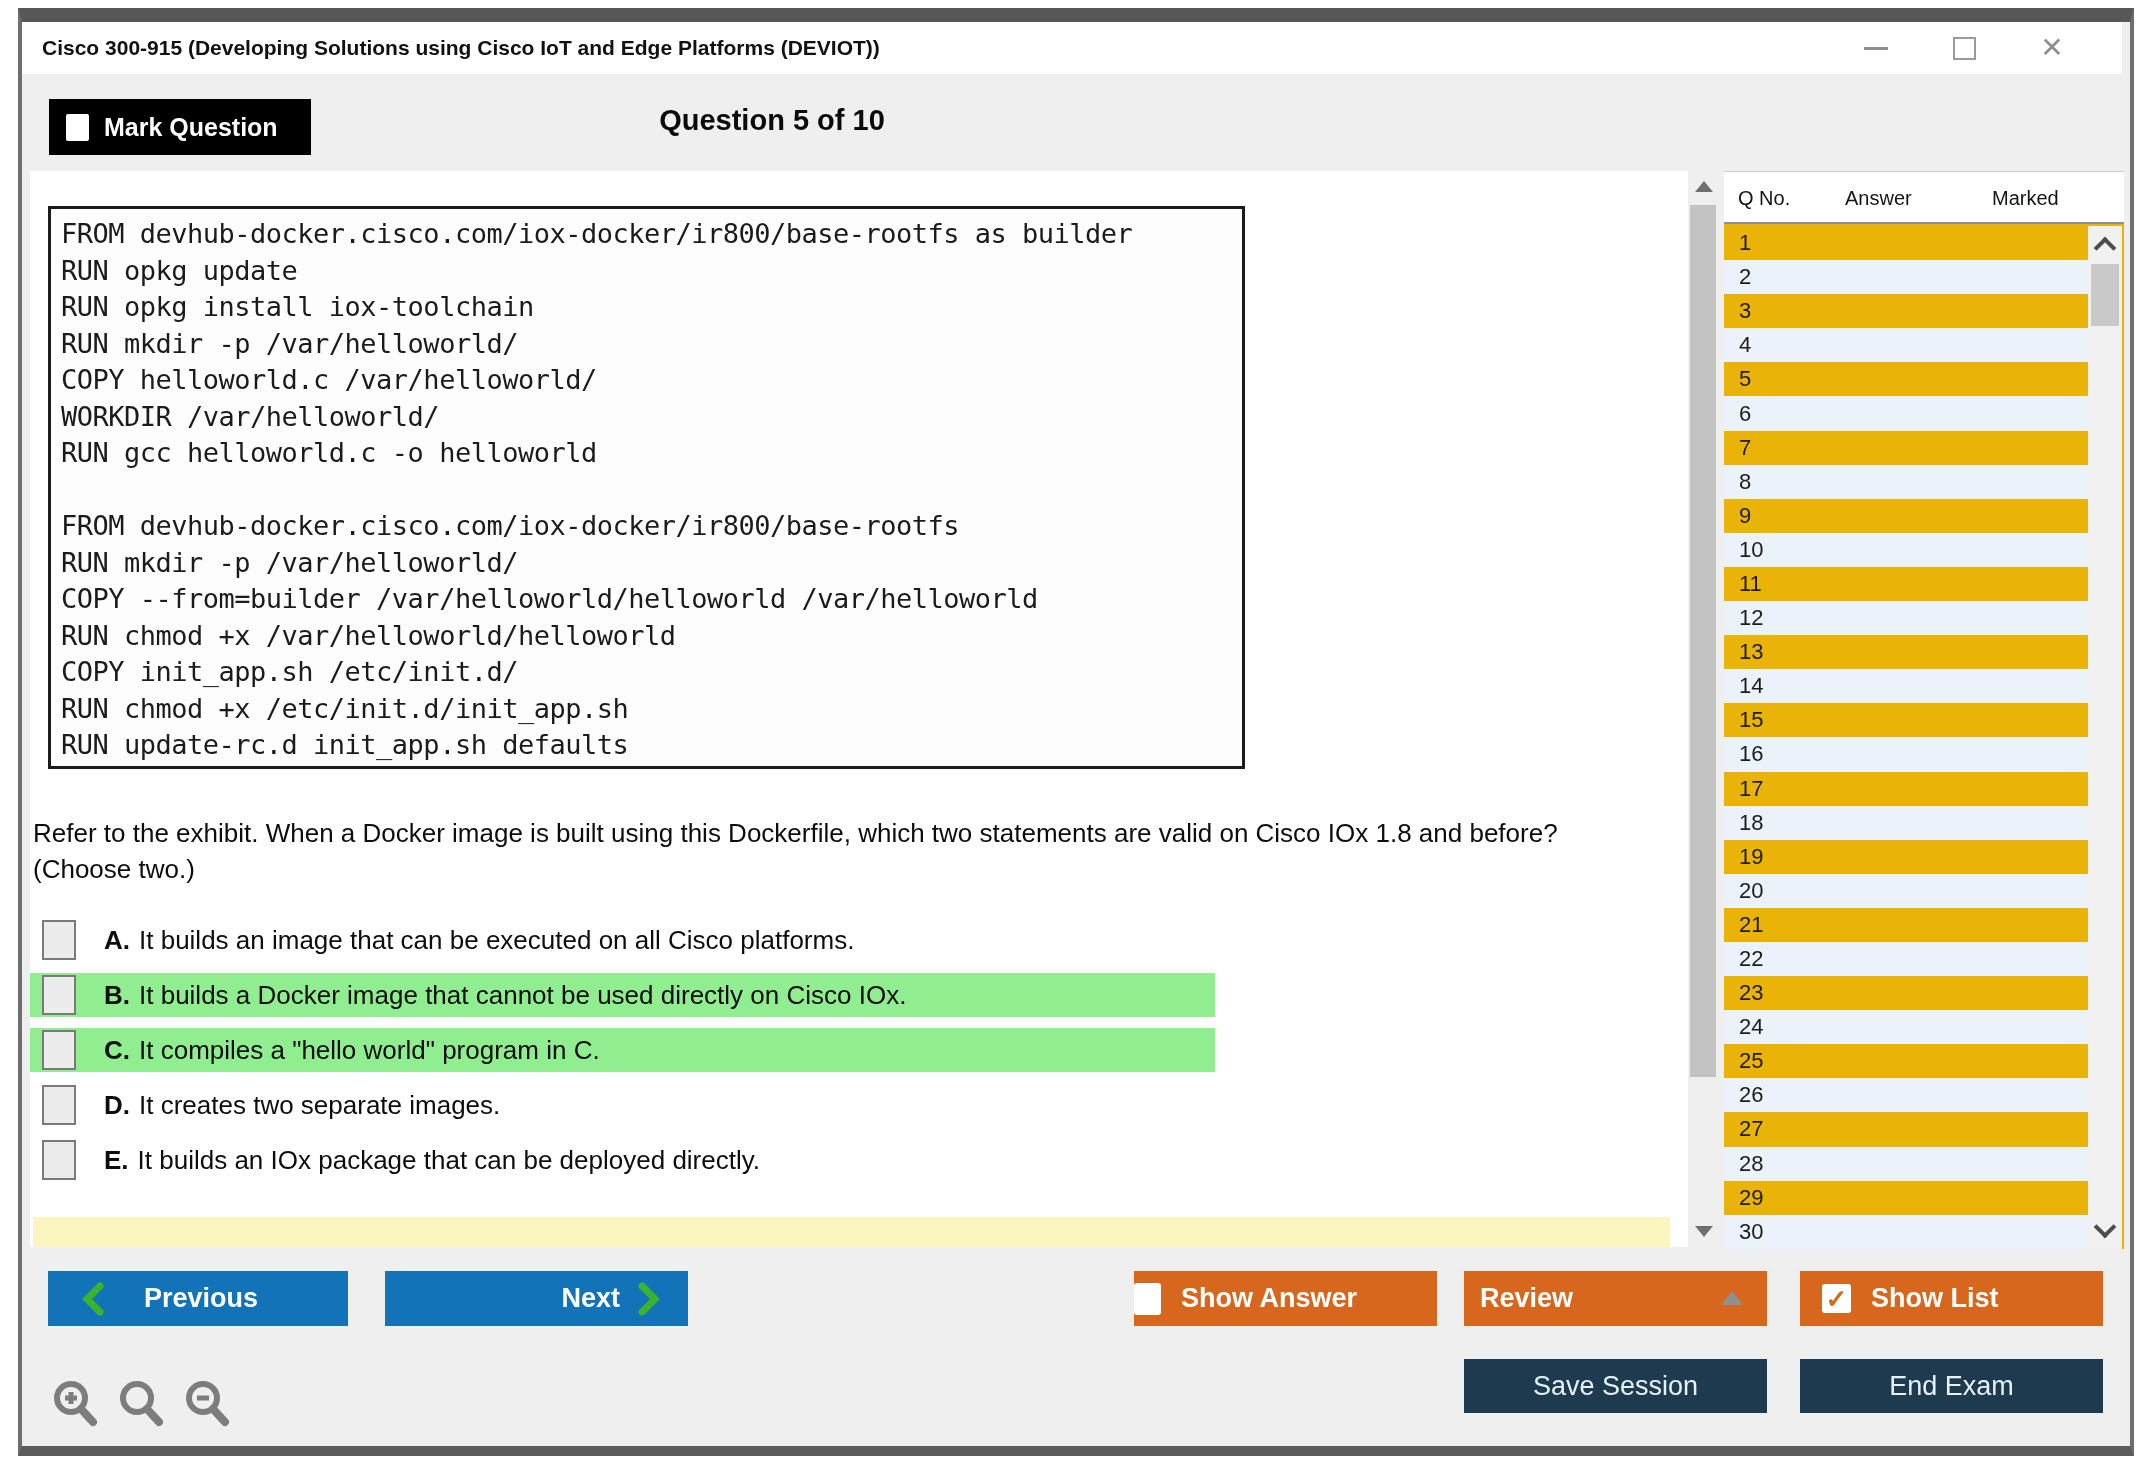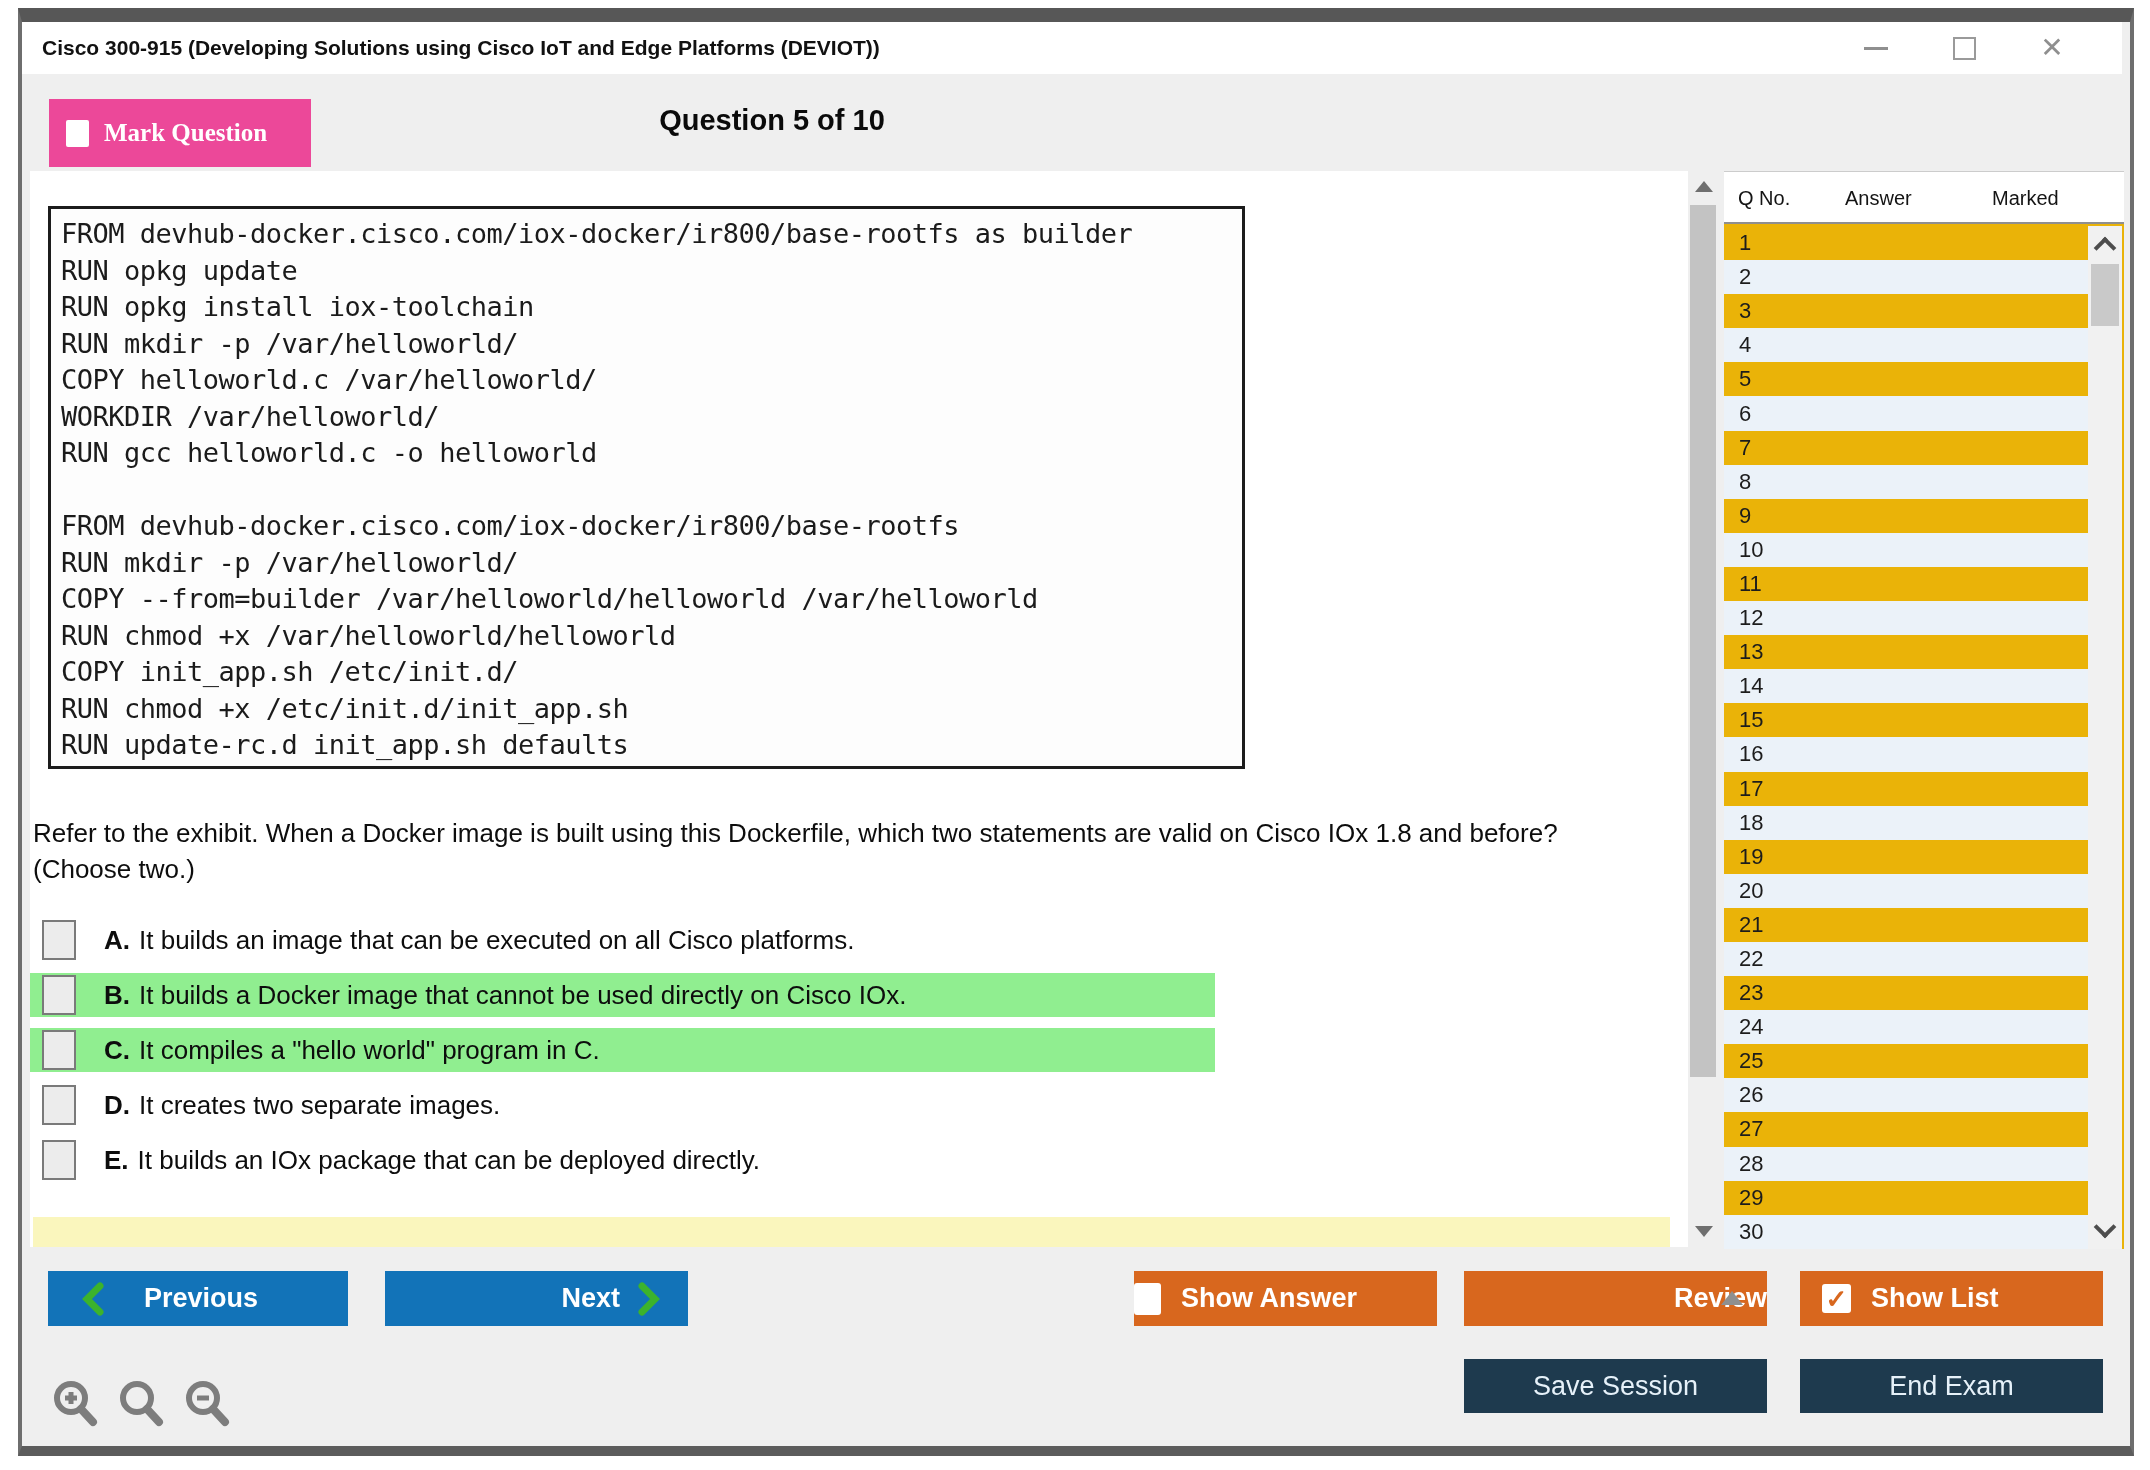--- a/index.html
+++ b/index.html
@@ -21,22 +21,22 @@
   .titlebar{position:absolute;left:0;top:0;width:2100px;height:52px;background:#ffffff;}
   .title-text{position:absolute;left:20px;top:14px;font-size:21px;color:#111111;white-space:nowrap;font-weight:bold;}
   .win-controls{position:absolute;right:26px;top:0;height:52px;display:flex;align-items:center;}
   .win-btn{width:88px;height:52px;display:flex;align-items:center;justify-content:center;}
   .glyph-min{width:24px;height:0;border-top:3px solid #8f8f8f;}
   .glyph-max{width:19px;height:19px;border:2px solid #9a9a9a;background:transparent;}
   .glyph-close{font-size:28px;color:#8f8f8f;line-height:1;}
 
   
   .mark-btn{
-    position:absolute;left:27px;top:77px;width:262px;height:68px;background:#ec4899;
-    display:flex;align-items:center;padding-left:17px;box-sizing:border-box;font-family:Liberation Serif, serif;
+    position:absolute;left:27px;top:77px;width:262px;height:56px;background:#000000;
+    display:flex;align-items:center;padding-left:17px;box-sizing:border-box;
   }
   .mark-check{width:23px;height:27px;background:#ffffff;border-radius:2px;}
   .mark-label{color:#ffffff;font-weight:bold;font-size:25px;margin-left:15px;}
   .q-counter{
     position:absolute;left:0;top:82px;width:1500px;text-align:center;
     font-size:29px;font-weight:bold;color:#0a0a0a;
   }
 
   
   .content{position:absolute;left:8px;top:149px;width:1658px;height:1076px;background:#ffffff;}
@@ -99,21 +99,21 @@
   .btn{position:absolute;height:55px;box-sizing:border-box;display:flex;align-items:center;}
   .btn-blue{background:#1273b8;}
   .btn-orange{background:#d8671e;}
   .btn-navy{background:#1e3a4e;}
   .btn-prev{left:26px;top:1249px;width:300px;padding-left:32px;}
   .btn-next{left:363px;top:1249px;width:303px;justify-content:flex-end;padding-right:26px;}
   .blue-label{color:#ffffff;font-weight:bold;font-size:27px;}
   .btn-prev .blue-label{margin-left:38px;}
   .btn-next .blue-label{margin-right:16px;}
   .btn-show-answer{left:1112px;top:1249px;width:303px;}
-  .btn-review{left:1442px;top:1249px;width:303px;padding-left:36px;justify-content:flex-end;}
+  .btn-review{left:1442px;top:1249px;width:303px;padding-left:16px;}
   .btn-show-list{left:1778px;top:1249px;width:303px;padding-left:22px;}
   .orange-label{color:#ffffff;font-size:27px;font-weight:600;}
   .foot-check{width:27px;height:32px;background:#ffffff;border-radius:3px;margin-right:20px;flex:0 0 auto;}
   .foot-check.checked{display:flex;align-items:center;justify-content:center;height:29px;width:29px;}
   .foot-check.checked .tick{color:#d8671e;font-size:26px;font-weight:bold;line-height:1;}
   .review-caret{
     position:absolute;right:24px;top:20px;width:0;height:0;
     border-left:11px solid transparent;border-right:11px solid transparent;border-bottom:14px solid #8f8f8f;
   }
   .btn-save{left:1442px;top:1337px;width:303px;height:54px;justify-content:center;}

